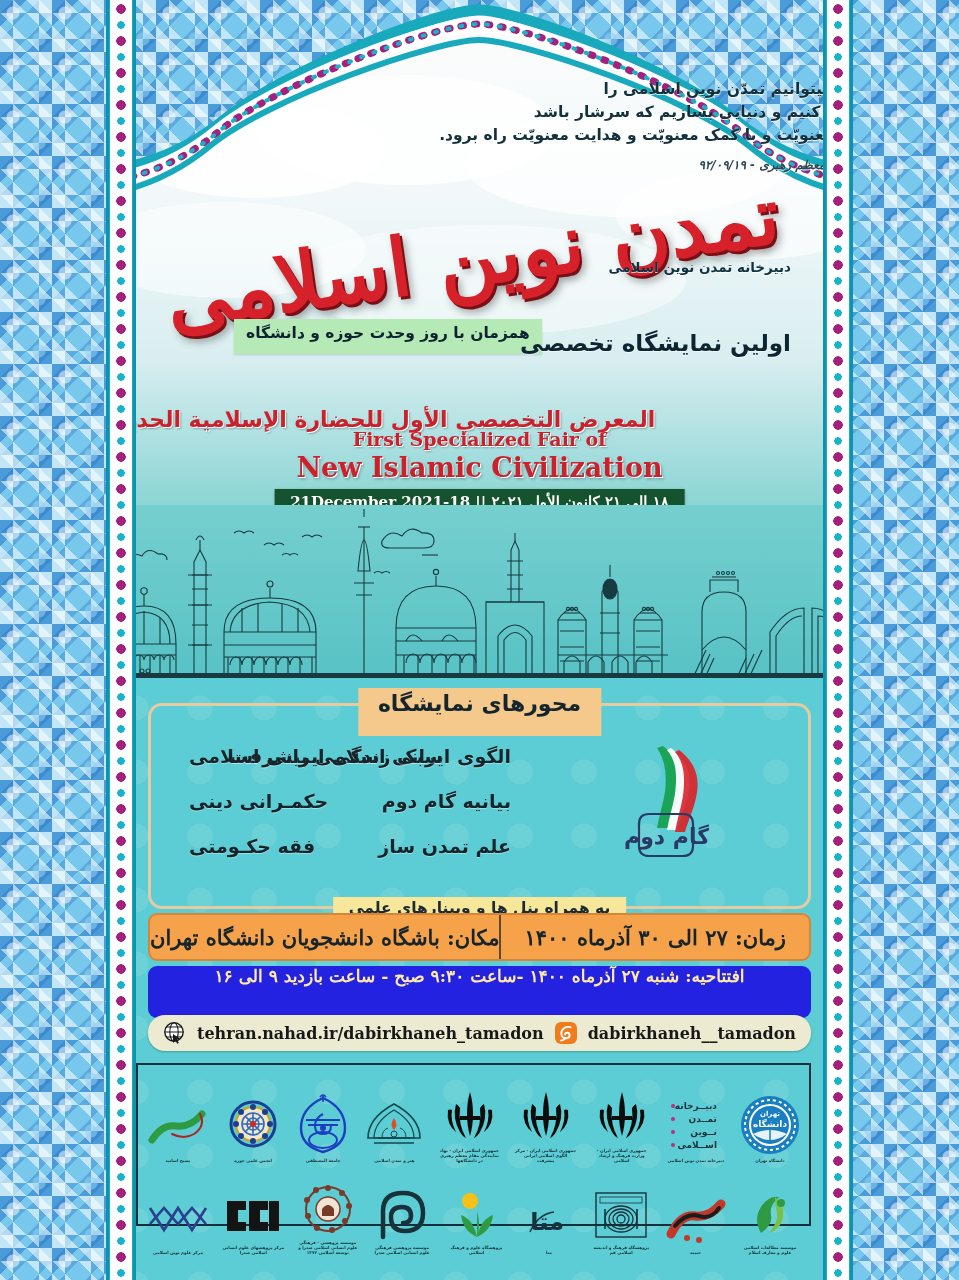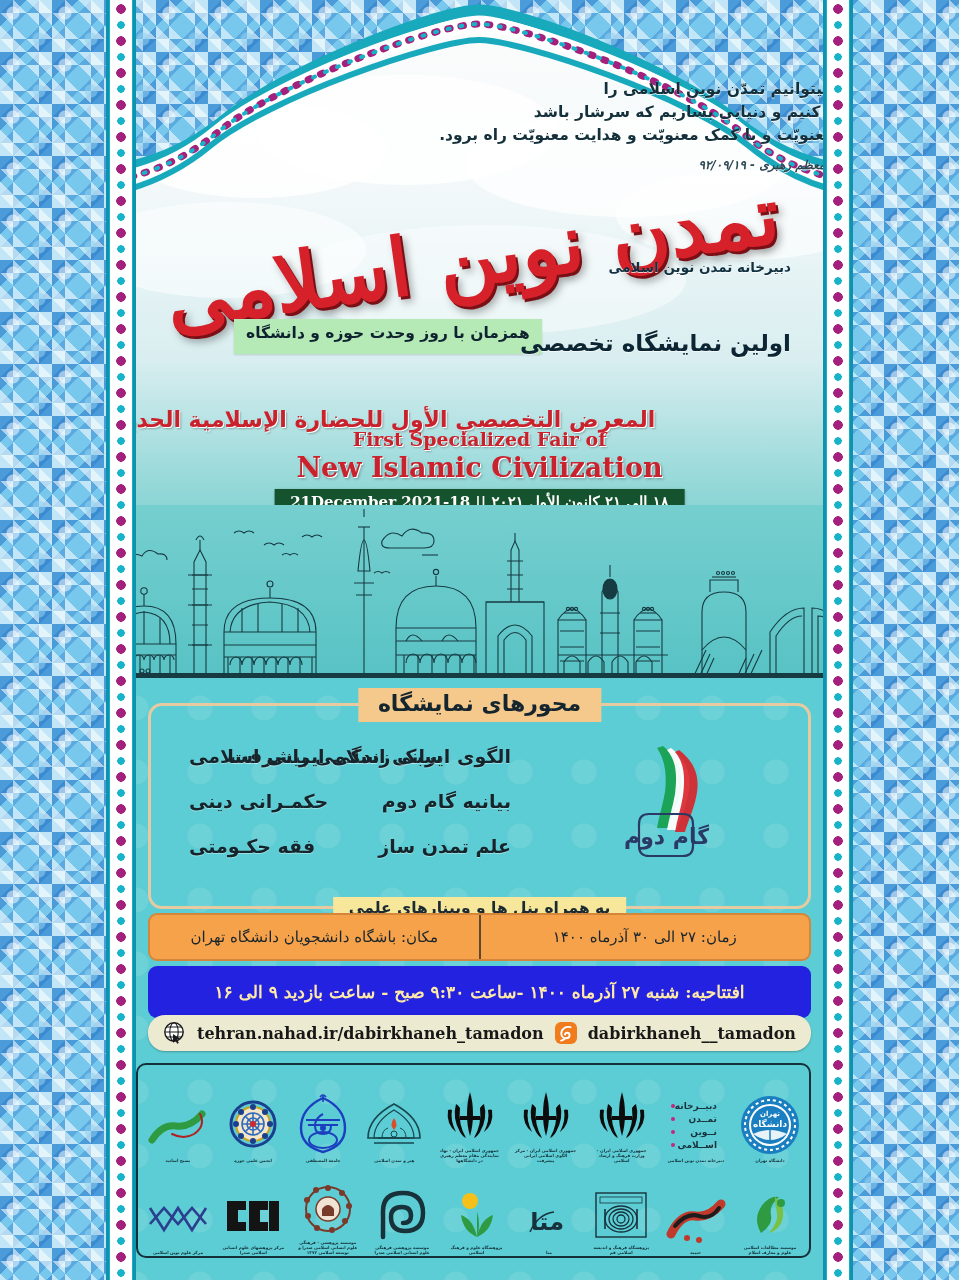--- a/index.html
+++ b/index.html
@@ -172,21 +172,21 @@
   }
 
   
   .topicbox{
     position:absolute;left:42px;right:42px;top:25px;height:200px;
     border:3px solid #e8caa0;border-radius:14px;
   }
   .topicbox-title{
     position:absolute;top:-18px;left:50%;transform:translateX(-50%);
     background:#f5c98b;color:#14252e;
-    font-weight:bold;font-size:22px;padding:3px 20px 6px;
+    font-weight:bold;font-size:22px;padding:3px 20px 20px;
     direction:rtl;white-space:nowrap;
   }
   .topic-grid{
     position:absolute;left:16px;right:16px;top:36px;
     display:grid;grid-template-columns:1fr 96px 1fr;
     row-gap:17px;align-items:center;direction:rtl;
   }
   .topic{
     color:#16242c;font-weight:bold;font-size:19px;white-space:nowrap;
     text-shadow:0 1px 0 rgba(255,255,255,.35);
@@ -206,28 +206,28 @@
   .bar{
     position:absolute;left:42px;right:42px;
     border-radius:9px;
     display:flex;align-items:stretch;direction:rtl;overflow:hidden;
   }
   .bar-orange{
     top:235px;height:44px;background:#f5a24a;border:2px solid #d4873a;
   }
   .bar-orange .cell{
     flex:1;display:flex;align-items:center;justify-content:center;
-    color:#17242b;font-weight:normal;font-size:15px;white-space:nowrap;
+    color:#17242b;font-weight:bold;font-size:21px;white-space:nowrap;
     font-family:"DejaVu Serif","Liberation Serif",serif;
   }
   .bar-orange .divider{width:2px;background:#2a2a2a;opacity:.75;}
 
   .bar-blue{
     top:288px;height:52px;background:#2222e0;
-    align-items:center;justify-content:center;
+    align-items:flex-start;justify-content:center;
   }
   .bar-blue span{
     color:#ffe9a8;font-weight:bold;font-size:17px;white-space:nowrap;
     font-family:"DejaVu Serif","Liberation Serif",serif;
   }
 
   .bar-yellow{
     top:337px;height:36px;background:#ecead0;border-radius:17px;
     align-items:center;justify-content:center;gap:10px;direction:ltr;
     box-shadow:0 1px 2px rgba(0,0,0,.25);
@@ -235,22 +235,22 @@
   .bar-yellow .txt{
     color:#181818;font-weight:bold;font-size:16px;
     font-family:"DejaVu Serif","Liberation Serif",serif;white-space:nowrap;
   }
   .icon-globe,.icon-eitaa{
     width:24px;height:24px;flex:0 0 24px;display:block;
   }
 
   
   .logobox{
-    position:absolute;left:30px;right:42px;top:385px;height:195px;
-    border:2px solid #14303a;border-radius:10px;
+    position:absolute;left:30px;right:42px;top:385px;height:163px;
+    border:2px solid #14303a;border-radius:0;
     padding:6px 8px;box-sizing:border-box;
   }
   .logorow{
     display:flex;align-items:flex-end;justify-content:space-between;
     height:92px;direction:ltr;
   }
   .logo{
     display:flex;flex-direction:column;align-items:center;justify-content:flex-end;
     height:100%;
   }

